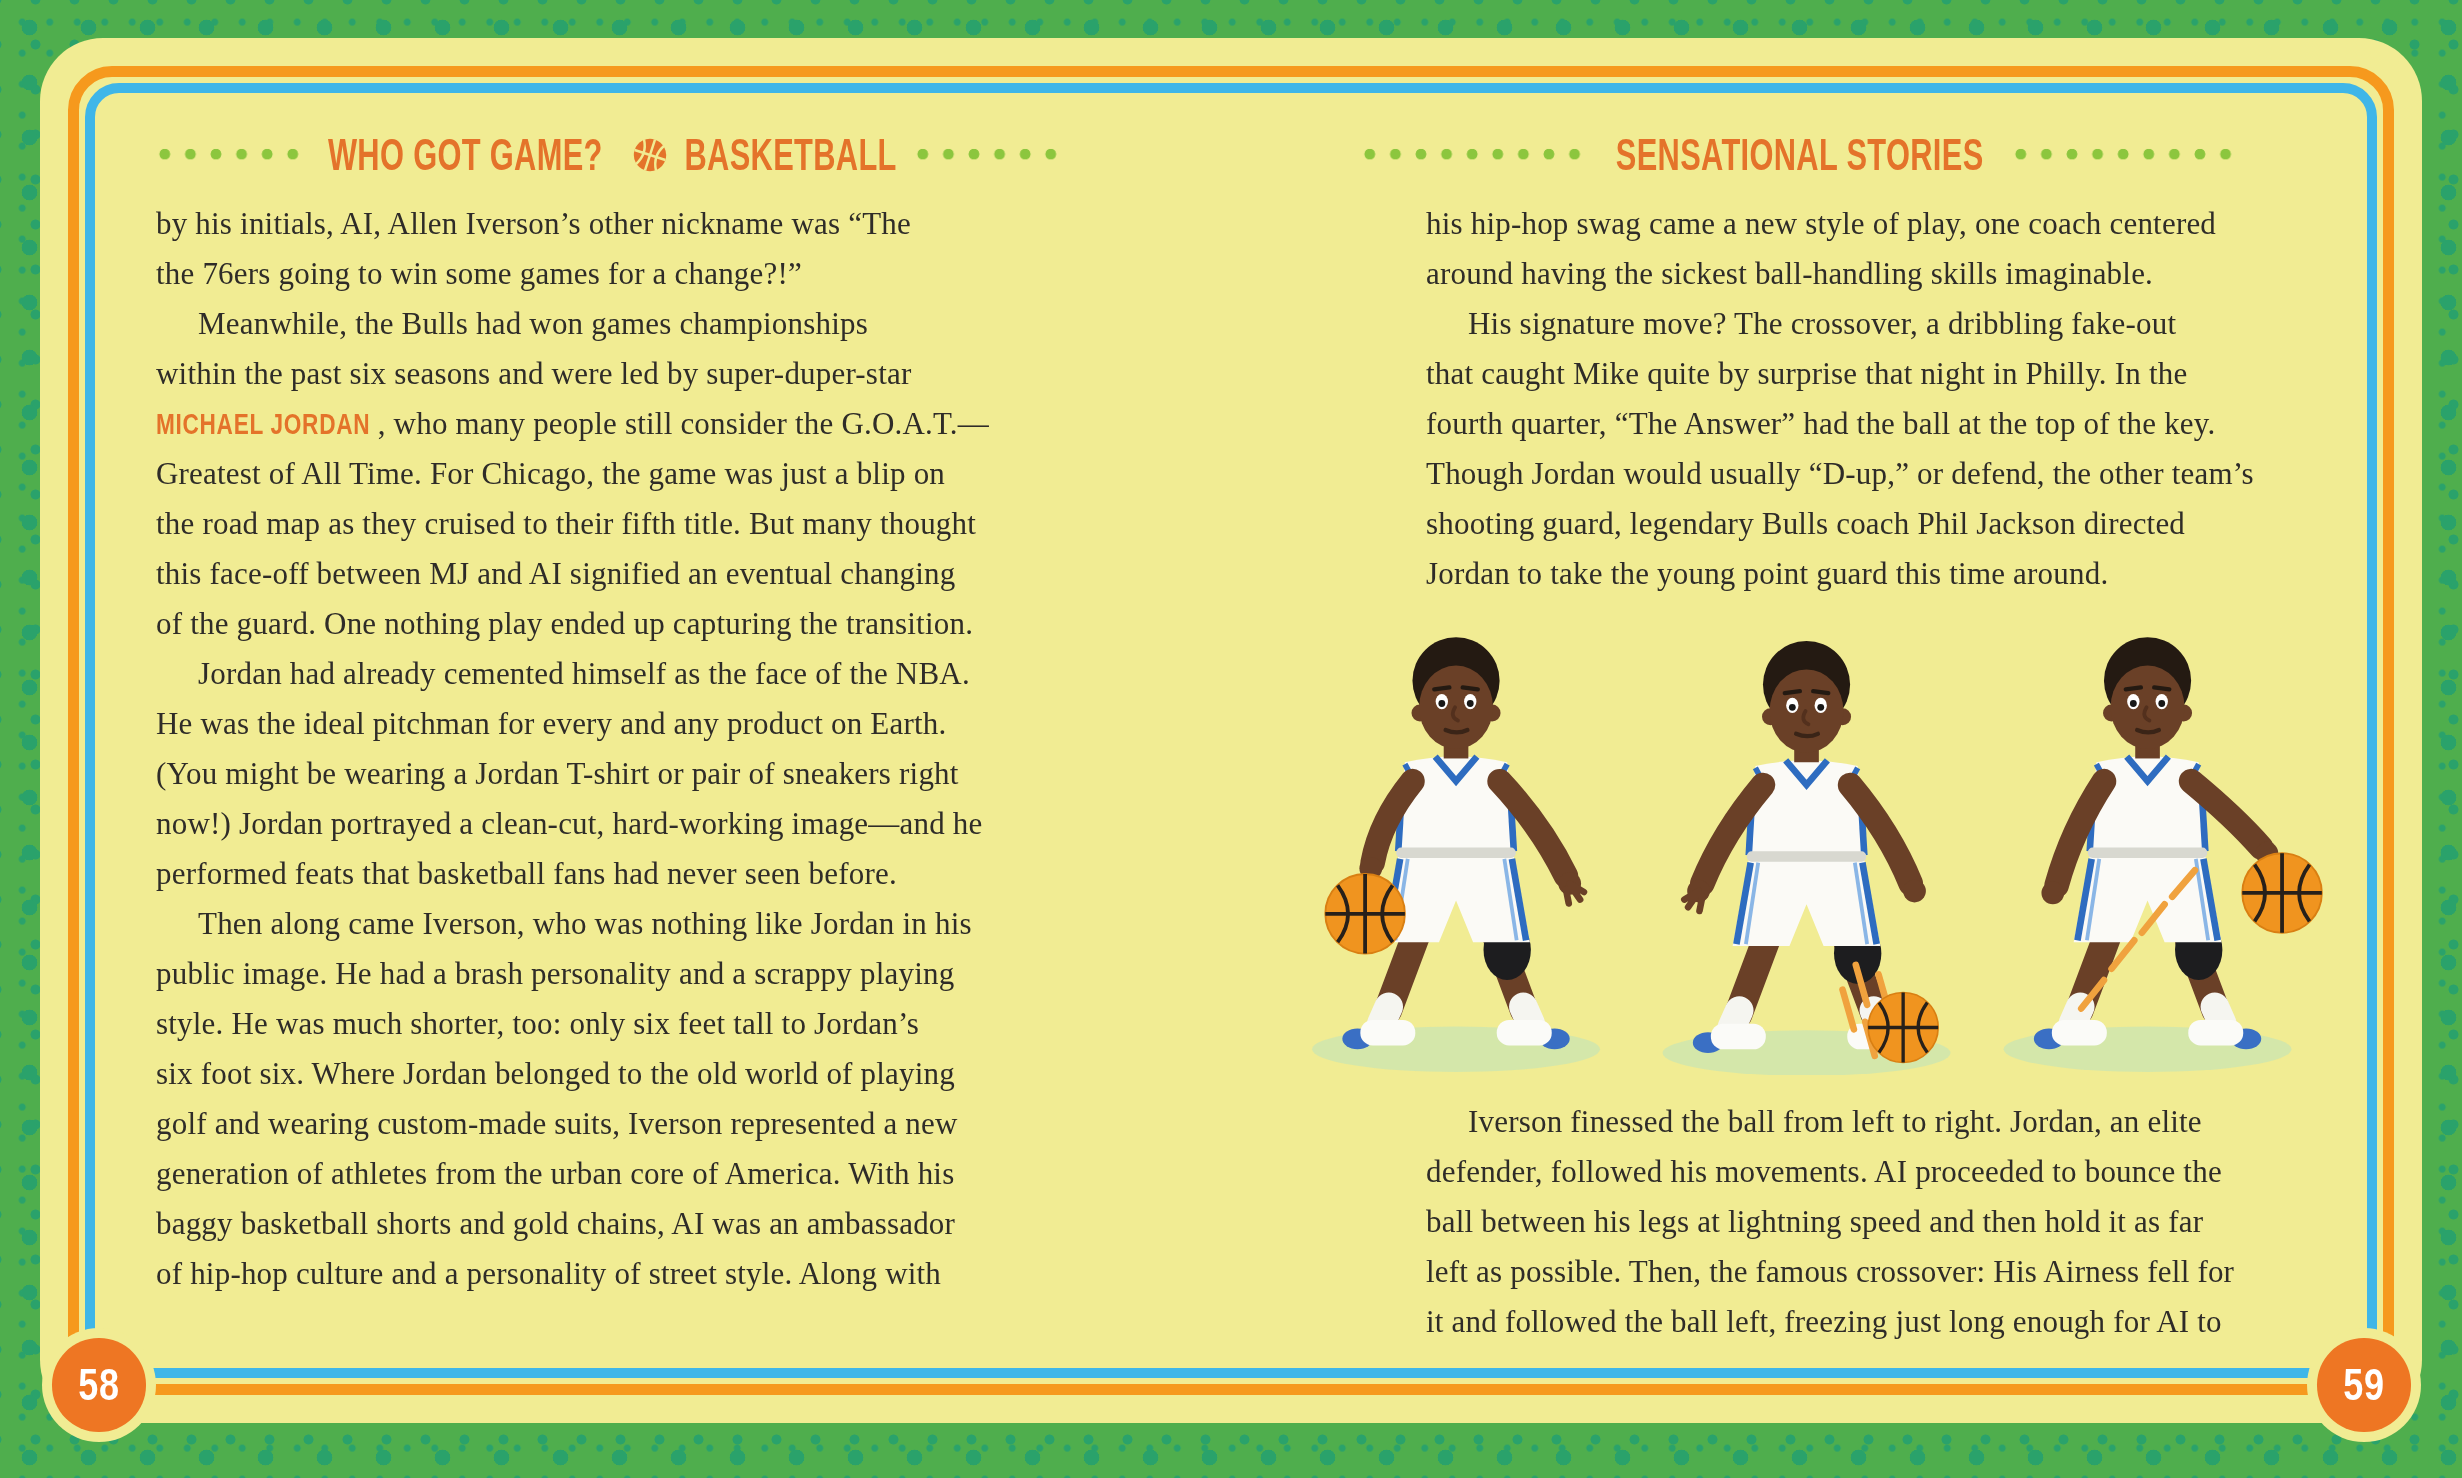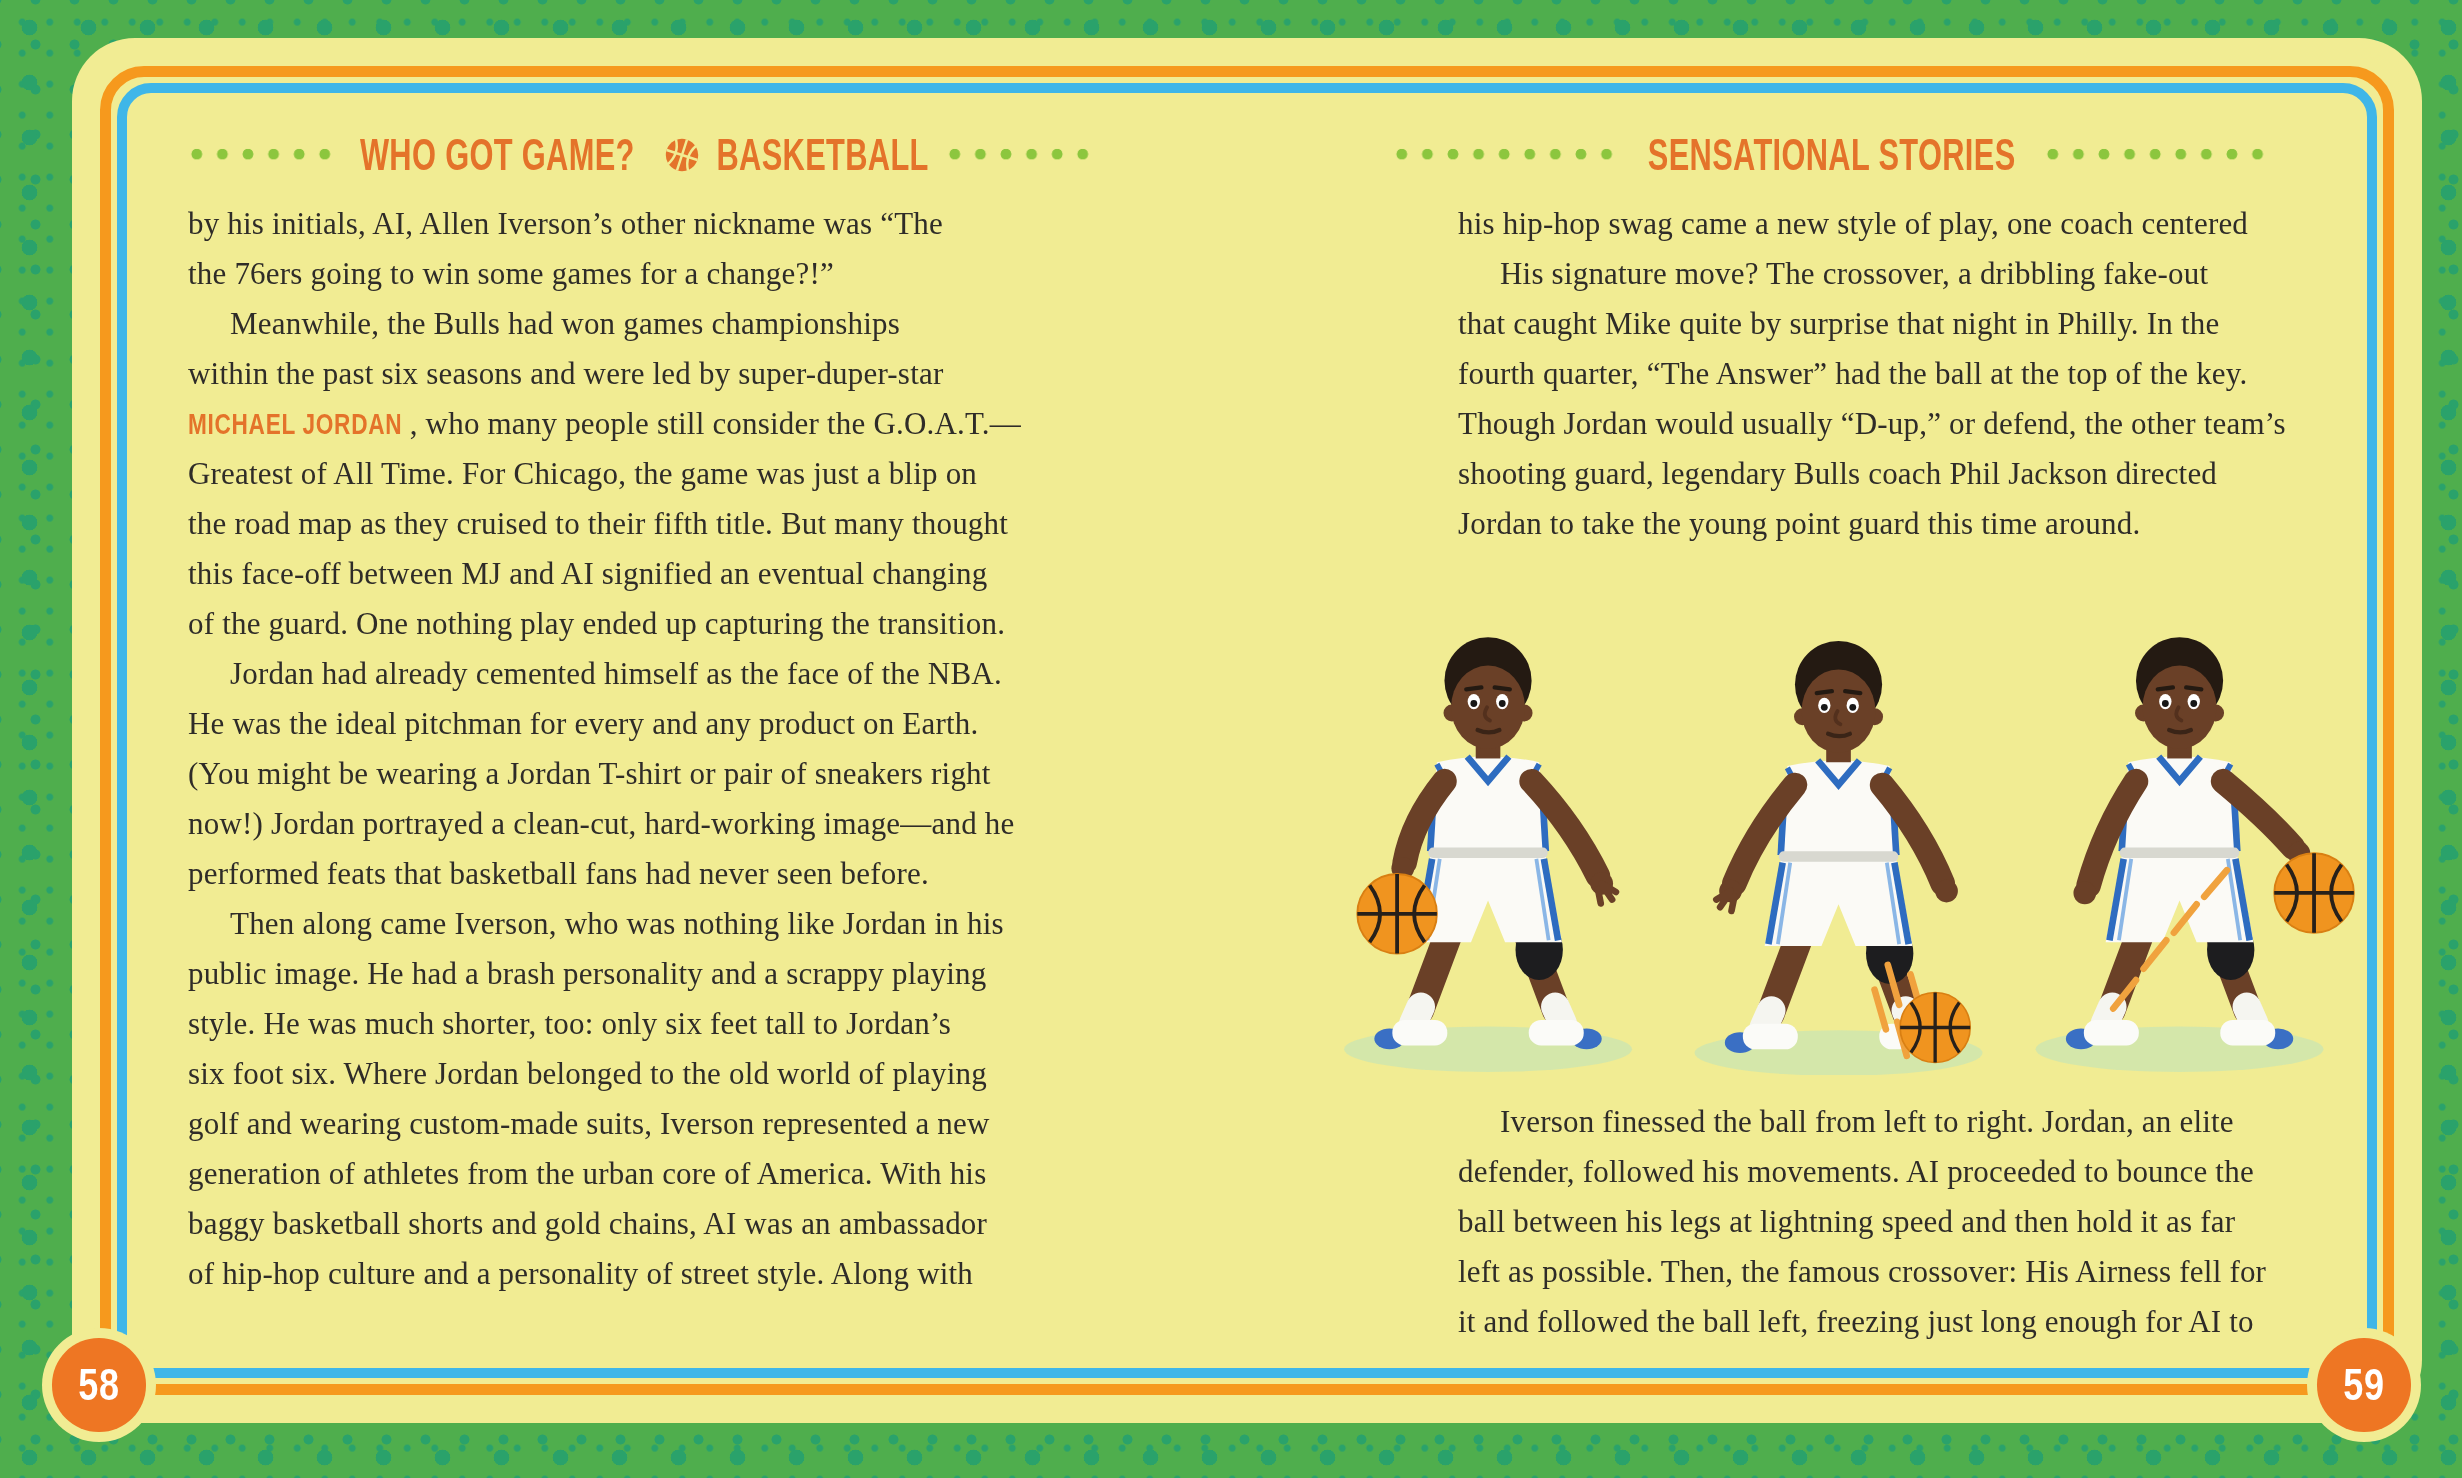--- a/index.html
+++ b/index.html
@@ -15,21 +15,21 @@
   .stage{position:absolute;inset:0;width:2462px;height:1478px;
     background-color:var(--background_green);
     background-image:
       radial-gradient(circle, var(--background_dot_green) 7.6px, rgba(0,0,0,0) 8.1px),
       radial-gradient(circle, var(--background_dot_green) 4.7px, rgba(0,0,0,0) 5.3px),
       radial-gradient(circle, var(--background_dot_green) 3.2px, rgba(0,0,0,0) 3.8px);
     background-size:59px 55px, 39px 45px, 27.5px 31px;
     background-position:0 0, 16px 22px, 8.5px 6.6px;
   }
   .spread{position:absolute;left:40px;top:38px;right:40px;bottom:55px;
-    background:var(--page_yellow);border-radius:63px;margin-left:32px;}
+    background:var(--page_yellow);border-radius:63px;}
   .border-orange{position:absolute;inset:28px;border:11.4px solid var(--border_orange);border-radius:44px;pointer-events:none;}
   .border-blue{position:absolute;inset:45px;border:10.4px solid var(--border_blue);border-radius:34px;pointer-events:none;}
 
   .header{position:absolute;top:93px;height:47px;display:flex;align-items:center;}
   .header-left{left:112px;width:907px;}
   .header-right{left:1317px;width:886px;}
   .dots{flex:1;height:12.3px;align-self:center;
     background-image:radial-gradient(circle, var(--header_dot_green) 5.1px, rgba(0,0,0,0) 5.7px);
     background-size:25.6px 12.3px;background-repeat:repeat-x;background-position:center left;}
   .title{display:inline-block;white-space:nowrap;color:var(--header_orange);
@@ -110,20 +110,21 @@
         <div class="text-line">public image. He had a brash personality and a scrappy playing</div>
         <div class="text-line">style. He was much shorter, too: only six feet tall to Jordan’s</div>
         <div class="text-line">six foot six. Where Jordan belonged to the old world of playing</div>
         <div class="text-line">golf and wearing custom-made suits, Iverson represented a new</div>
         <div class="text-line">generation of athletes from the urban core of America. With his</div>
         <div class="text-line">baggy basketball shorts and gold chains, AI was an ambassador</div>
         <div class="text-line">of hip-hop culture and a personality of street style. Along with</div>
       </div>
     <div class="textcol textcol-right-top">
         <div class="text-line">his hip-hop swag came a new style of play, one coach centered</div>
+        <div class="text-line">around having the sickest ball-handling skills imaginable.</div>
         <div class="text-line indent">His signature move? The crossover, a dribbling fake-out</div>
         <div class="text-line">that caught Mike quite by surprise that night in Philly. In the</div>
         <div class="text-line">fourth quarter, “The Answer” had the ball at the top of the key.</div>
         <div class="text-line">Though Jordan would usually “D-up,” or defend, the other team’s</div>
         <div class="text-line">shooting guard, legendary Bulls coach Phil Jackson directed</div>
         <div class="text-line">Jordan to take the young point guard this time around.</div>
       </div>
     <div class="textcol textcol-right-bottom">
         <div class="text-line indent">Iverson finessed the ball from left to right. Jordan, an elite</div>
         <div class="text-line">defender, followed his movements. AI proceeded to bounce the</div>

